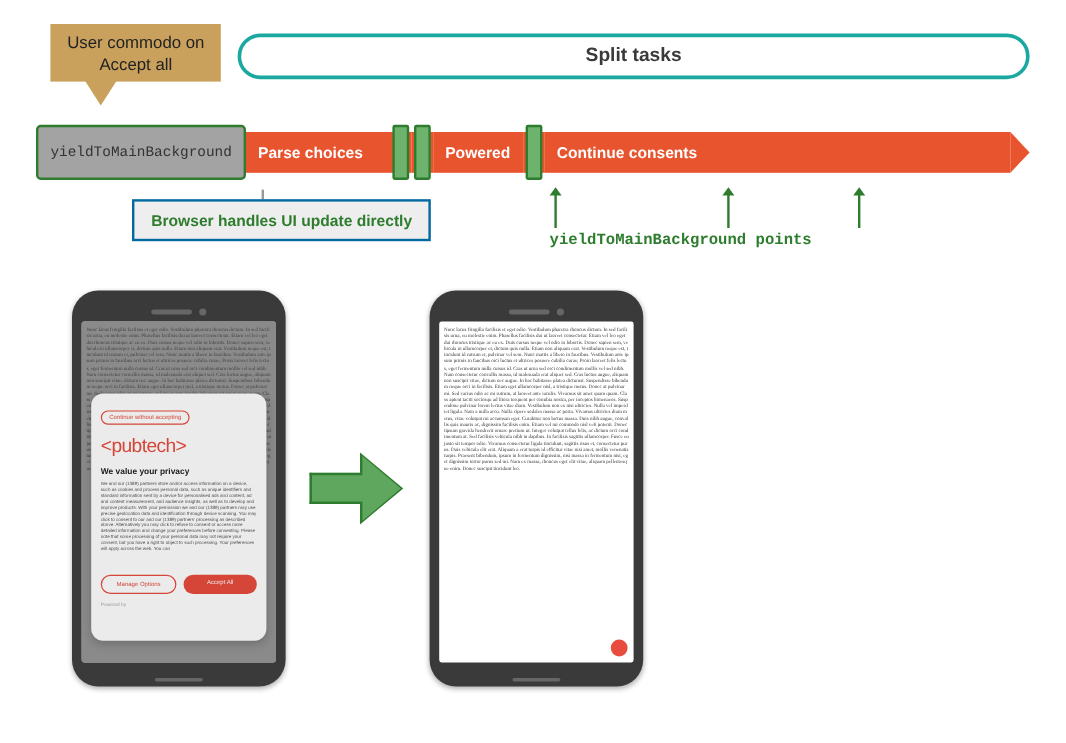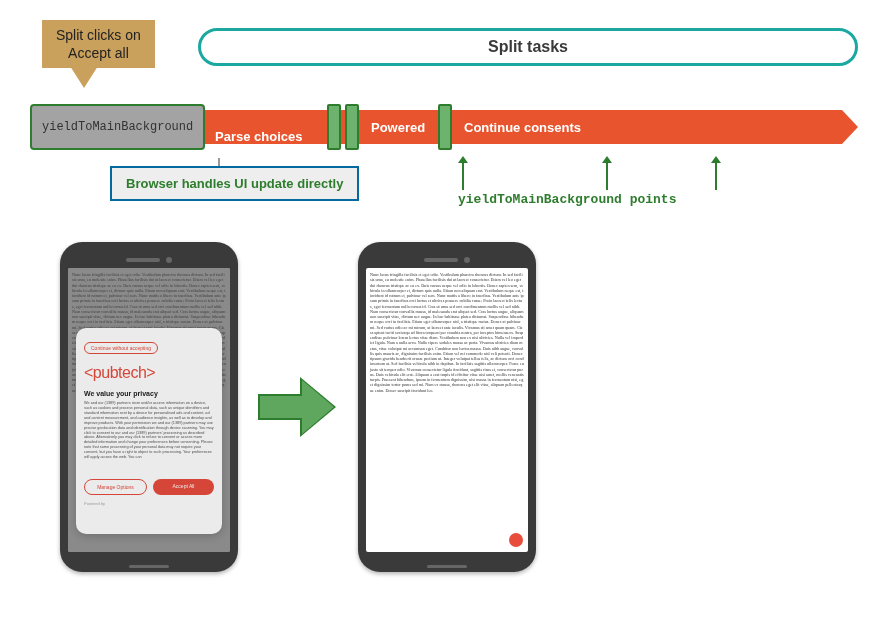--- a/index.html
+++ b/index.html
@@ -67,21 +67,21 @@
     color: #fff;
     font-weight: 700;
     font-size: 13px;
     display: flex;
     align-items: center;
     padding: 0 10px;
     white-space: nowrap;
   }
   .seg.close { width: 90px; border-radius: 4px 0 0 4px; }
   .seg.yield1 { width: 175px; background: #a3a3a3; border: 2px solid #2e7d2e; color: #333; font-family: 'Courier New', monospace; font-weight: 400; font-size: 12px; margin-top:-6px; margin-bottom:-6px; height:46px; border-radius:4px;}
-  .seg.parse { width: 120px; align-items: flex-end; }
+  .seg.parse { width: 120px; }
   .gap { width: 18px; background: #e8542e; position:relative;}
   .tick {
     position: absolute;
     top: -6px; bottom: -6px;
     width: 14px;
     left: 2px;
     background: #6db36d;
     border: 2px solid #2e7d2e;
     border-radius: 2px;
   }
@@ -291,21 +291,21 @@
     background:#e84c3d;
     border-radius:50%;
   }
   .home-bar{ position:absolute; bottom:4px; left:50%; transform:translateX(-50%); width:40px; height:3px; background:#666; border-radius:2px;}
 </style>
 </head>
 <body>
 
 <div class="top-row">
   <div class="callout">
-    <span>Split clicks on</span><br>
+    <span>User commodo on</span><br>
     <span>Accept all</span>
   </div>
   <div class="callout-tail"></div>
   <div class="split-pill">
     <span>Split tasks</span>
   </div>
 </div>
 
 <div class="timeline-wrap">
   <div class="timeline">

